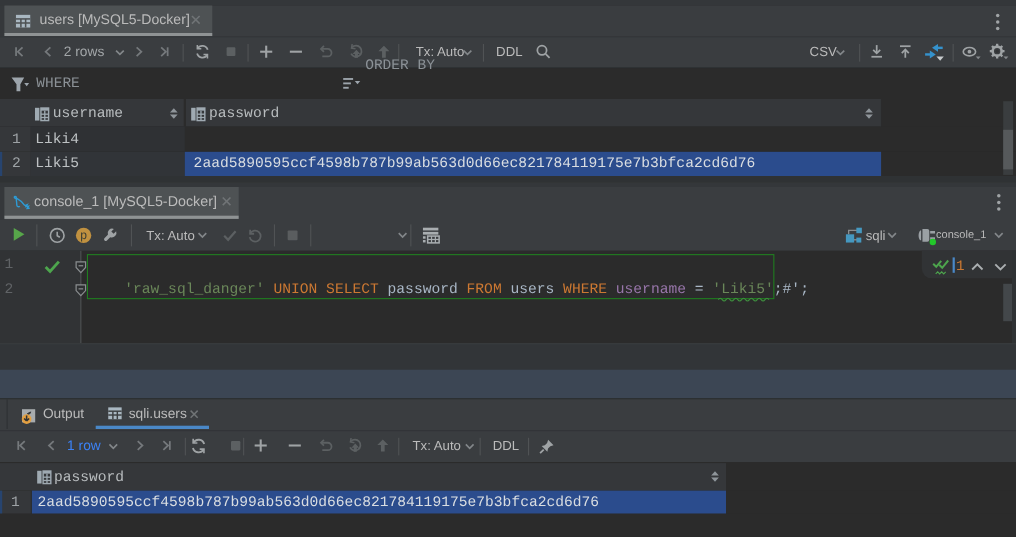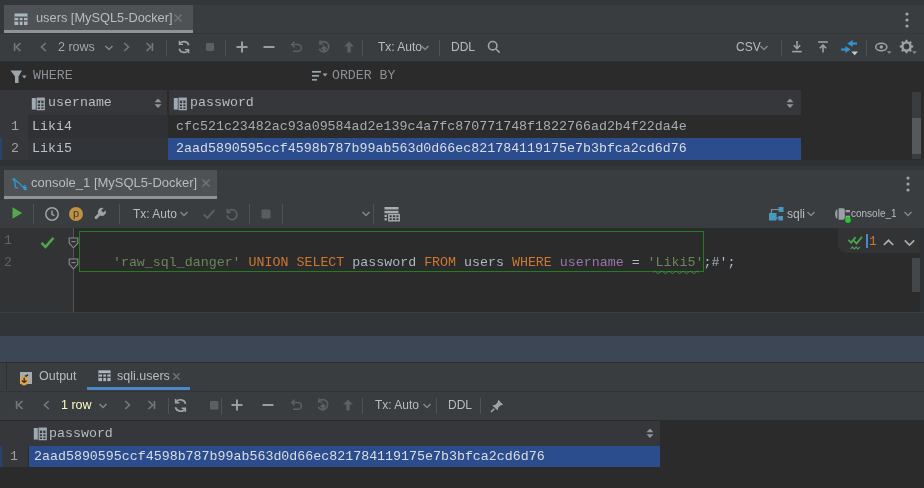--- a/index.html
+++ b/index.html
@@ -157,21 +157,21 @@
 </svg>
 <div class="a mono" style="left:33px;top:62px;line-height:28px;font-size:13.2px;color:#8B9196;">WHERE</div>
 <svg style="left:311px;top:70px;" width="18" height="12" viewBox="0 0 18 12">
   <g stroke="#9DA5AC" stroke-width="1.7">
     <line x1="1" y1="1.8" x2="10" y2="1.8"></line>
     <line x1="1" y1="5.8" x2="8" y2="5.8"></line>
     <line x1="1" y1="9.8" x2="6" y2="9.8"></line>
   </g>
   <path d="M11.5,3.6 h5 l-2.5,3 z" fill="#9DA5AC"></path>
 </svg>
-<div class="a mono" style="left:332px;top:62px;line-height:28px;font-size:13.2px;color:#8B9196;">ORDER BY</div>
+<div class="a mono" style="left:332px;top:46px;line-height:28px;font-size:13.2px;color:#8B9196;">ORDER BY</div>
 
 <div class="a" style="left:0;top:90px;width:801px;height:25px;background:#35373A;"></div>
 <svg style="left:31px;top:97px;" width="13" height="13" viewBox="0 0 13 13">
       <rect x="0.8" y="1" width="4" height="11.6" fill="#9FAAB2"></rect>
       <rect x="6.2" y="1.2" width="7" height="11.4" fill="none" stroke="#9FAAB2" stroke-width="1.3"></rect>
       <rect x="6.2" y="1.2" width="7" height="2.4" fill="#9FAAB2"></rect>
       <line x1="6.2" y1="6.8" x2="13.2" y2="6.8" stroke="#9FAAB2" stroke-width="1.2"></line>
       <line x1="6.2" y1="9.8" x2="13.2" y2="9.8" stroke="#9FAAB2" stroke-width="1.2"></line>
       <line x1="9.7" y1="3.6" x2="9.7" y2="12.6" stroke="#9FAAB2" stroke-width="1.2"></line>
     </svg>
@@ -194,21 +194,20 @@
       <path d="M4,0.5 L7.5,4.3 H0.5 Z"></path>
       <path d="M0.5,6.2 H7.5 L4,10 Z"></path>
     </svg>
 <div class="a" style="left:800px;top:90px;width:1px;height:25px;background:#333638;"></div>
 
 <div class="a" style="left:0;top:115px;width:924px;height:23px;background:#2B2B2B;"></div>
 <div class="a" style="left:0;top:115px;width:28px;height:23px;background:#35373A;"></div>
 <div class="a mono" style="left:11px;top:115px;line-height:23px;color:#9DA2A5;">1</div>
 <div class="a" style="left:28px;top:115px;width:140px;height:23px;background:#2F3134;"></div>
 <div class="a mono" style="left:32px;top:115px;line-height:23px;color:#BDC1C3;">Liki4</div>
-<div class="a mono" style="left:176px;top:115px;line-height:23px;color:#A6ADB2;">cfc521c23482ac93a09584ad2e139c4a7fc870771748f1822766ad2b4f22da4e</div>
 
 <div class="a" style="left:0;top:138px;width:924px;height:22px;background:#2B2B2B;"></div>
 <div class="a" style="left:0;top:138px;width:28px;height:22px;background:#35373A;"></div>
 <div class="a" style="left:28px;top:138px;width:140px;height:22px;background:#313438;"></div>
 <div class="a" style="left:168px;top:138px;width:633px;height:22px;background:#2B4C8D;"></div>
 <div class="a" style="left:0;top:138px;width:2px;height:22px;background:#27446F;"></div>
 <div class="a mono" style="left:11px;top:138px;line-height:22px;color:#9DA2A5;">2</div>
 <div class="a mono" style="left:32px;top:138px;line-height:22px;color:#BDC1C3;">Liki5</div>
 <div class="a mono" style="left:176px;top:138px;line-height:22px;color:#D9DDE1;">2aad5890595ccf4598b787b99ab563d0d66ec821784119175e7b3bfca2cd6d76</div>
 
@@ -379,21 +378,21 @@
 <div class="a" style="left:6px;top:363px;width:1px;height:27px;background:#2E3134;"></div>
 
 <div class="a" style="left:0;top:391px;width:924px;height:29px;background:#3A3D40;border-top:1px solid #323538;box-sizing:border-box;"></div>
 <svg style="left:12px;top:397px;" width="16" height="16" viewBox="0 0 16 16" fill="none" stroke="#75797C" stroke-width="1.6">
       <path d="M10.5,4 L6.2,8 L10.5,12"></path>
       <line x1="4.6" y1="4" x2="4.6" y2="12"></line>
     </svg>
 <svg style="left:39px;top:397px;" width="16" height="16" viewBox="0 0 16 16" fill="none" stroke="#75797C" stroke-width="1.6">
       <path d="M9.8,4 L5.5,8 L9.8,12"></path>
     </svg>
-<div class="a ui12" style="left:61px;top:391px;line-height:29px;color:#fef9c3;font-size:12.5px;">1 row</div>
+<div class="a ui12" style="left:61px;top:391px;line-height:29px;color:#3b82f6;font-size:12.5px;">1 row</div>
 <svg style="left:98px;top:402px;" width="10" height="8" viewBox="0 0 10 8" fill="none" stroke="#83878A" stroke-width="1.5">
       <path d="M1.5,2 L5,5.5 L8.5,2"></path>
     </svg>
 <svg style="left:119px;top:397px;" width="16" height="16" viewBox="0 0 16 16" fill="none" stroke="#75797C" stroke-width="1.6">
       <path d="M6.2,4 L10.5,8 L6.2,12"></path>
     </svg>
 <svg style="left:143px;top:397px;" width="16" height="16" viewBox="0 0 16 16" fill="none" stroke="#75797C" stroke-width="1.6">
       <path d="M5.5,4 L9.8,8 L5.5,12"></path>
       <line x1="11.4" y1="4" x2="11.4" y2="12"></line>
     </svg>

